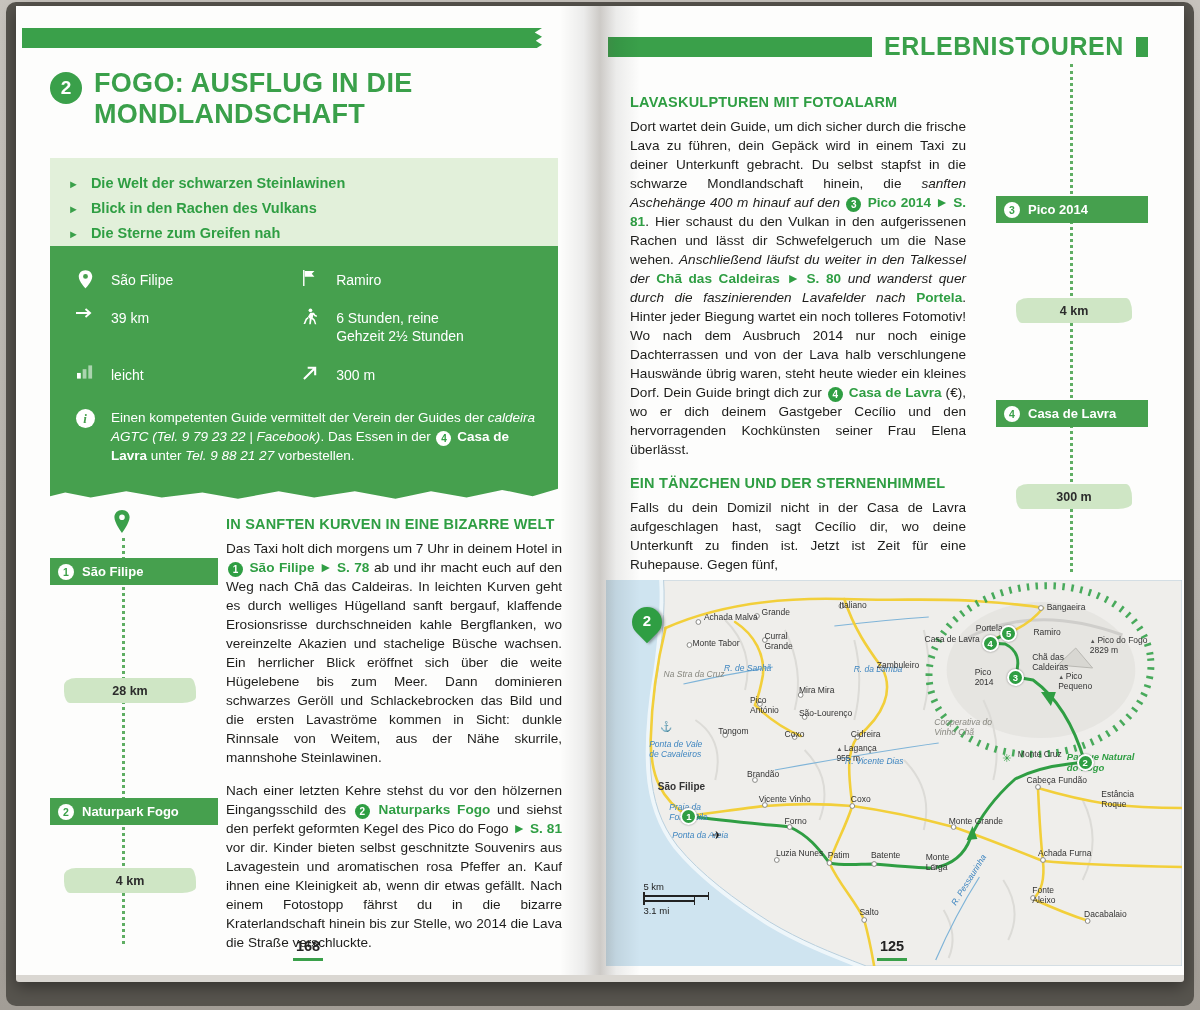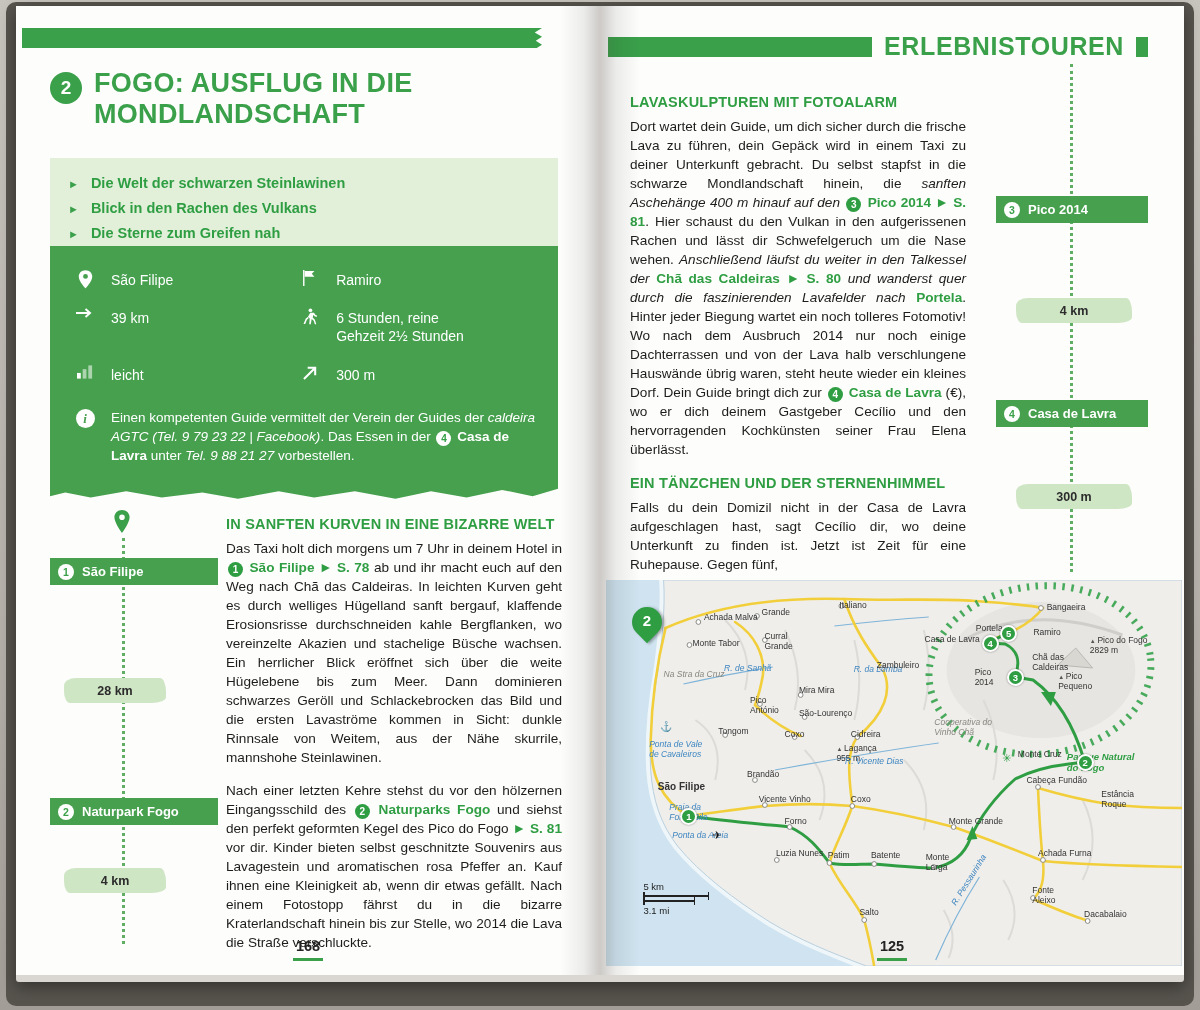--- a/index.html
+++ b/index.html
@@ -51,21 +51,21 @@
 
   .tl{position:absolute;left:34px;top:506px;width:176px;height:440px;}
   .tl-line{position:absolute;left:72px;top:26px;bottom:8px;border-left:3px dotted #5fae63;}
   .tl-pin{position:absolute;left:63px;top:-2px;}
   .tl-station{position:absolute;left:0;width:168px;height:27px;background:var(--box);color:#fff;display:flex;
     align-items:center;gap:8px;padding:0 8px;font-size:13px;font-weight:700;z-index:2;}
   .nbadge{width:16px;height:16px;border-radius:50%;background:#fff;color:var(--green);font-size:10.5px;font-weight:700;
     display:flex;align-items:center;justify-content:center;flex:0 0 16px;}
   .tl-dist{position:absolute;height:25px;background:var(--brush);display:flex;align-items:center;justify-content:center;
     font-size:12.5px;font-weight:700;color:#2c2c2c;border-radius:12px 6px 14px 6px/8px 14px 6px 12px;z-index:2;}
-  .tl.left .tl-dist{left:14px;width:102px;}
+  .tl.left .tl-dist{left:14px;width:132px;}
 
   .lp-text{position:absolute;left:210px;top:510px;width:336px;}
   h3.section{color:var(--green2);font-size:14.5px;margin:0 0 7px;letter-spacing:.2px;font-weight:700;}
   p.body{margin:0 0 14px;font-size:13.6px;line-height:19px;text-align:justify;color:var(--ink);}
 
   .pagenum{position:absolute;bottom:14px;left:0;right:0;text-align:center;font-size:14.5px;font-weight:700;color:#222;z-index:5;}
   .pagenum::after{content:"";display:block;width:30px;height:3px;background:var(--green);margin:4px auto 0;}
 
   
   .rp-header{position:absolute;left:8px;right:36px;top:26px;display:flex;align-items:center;gap:12px;}

